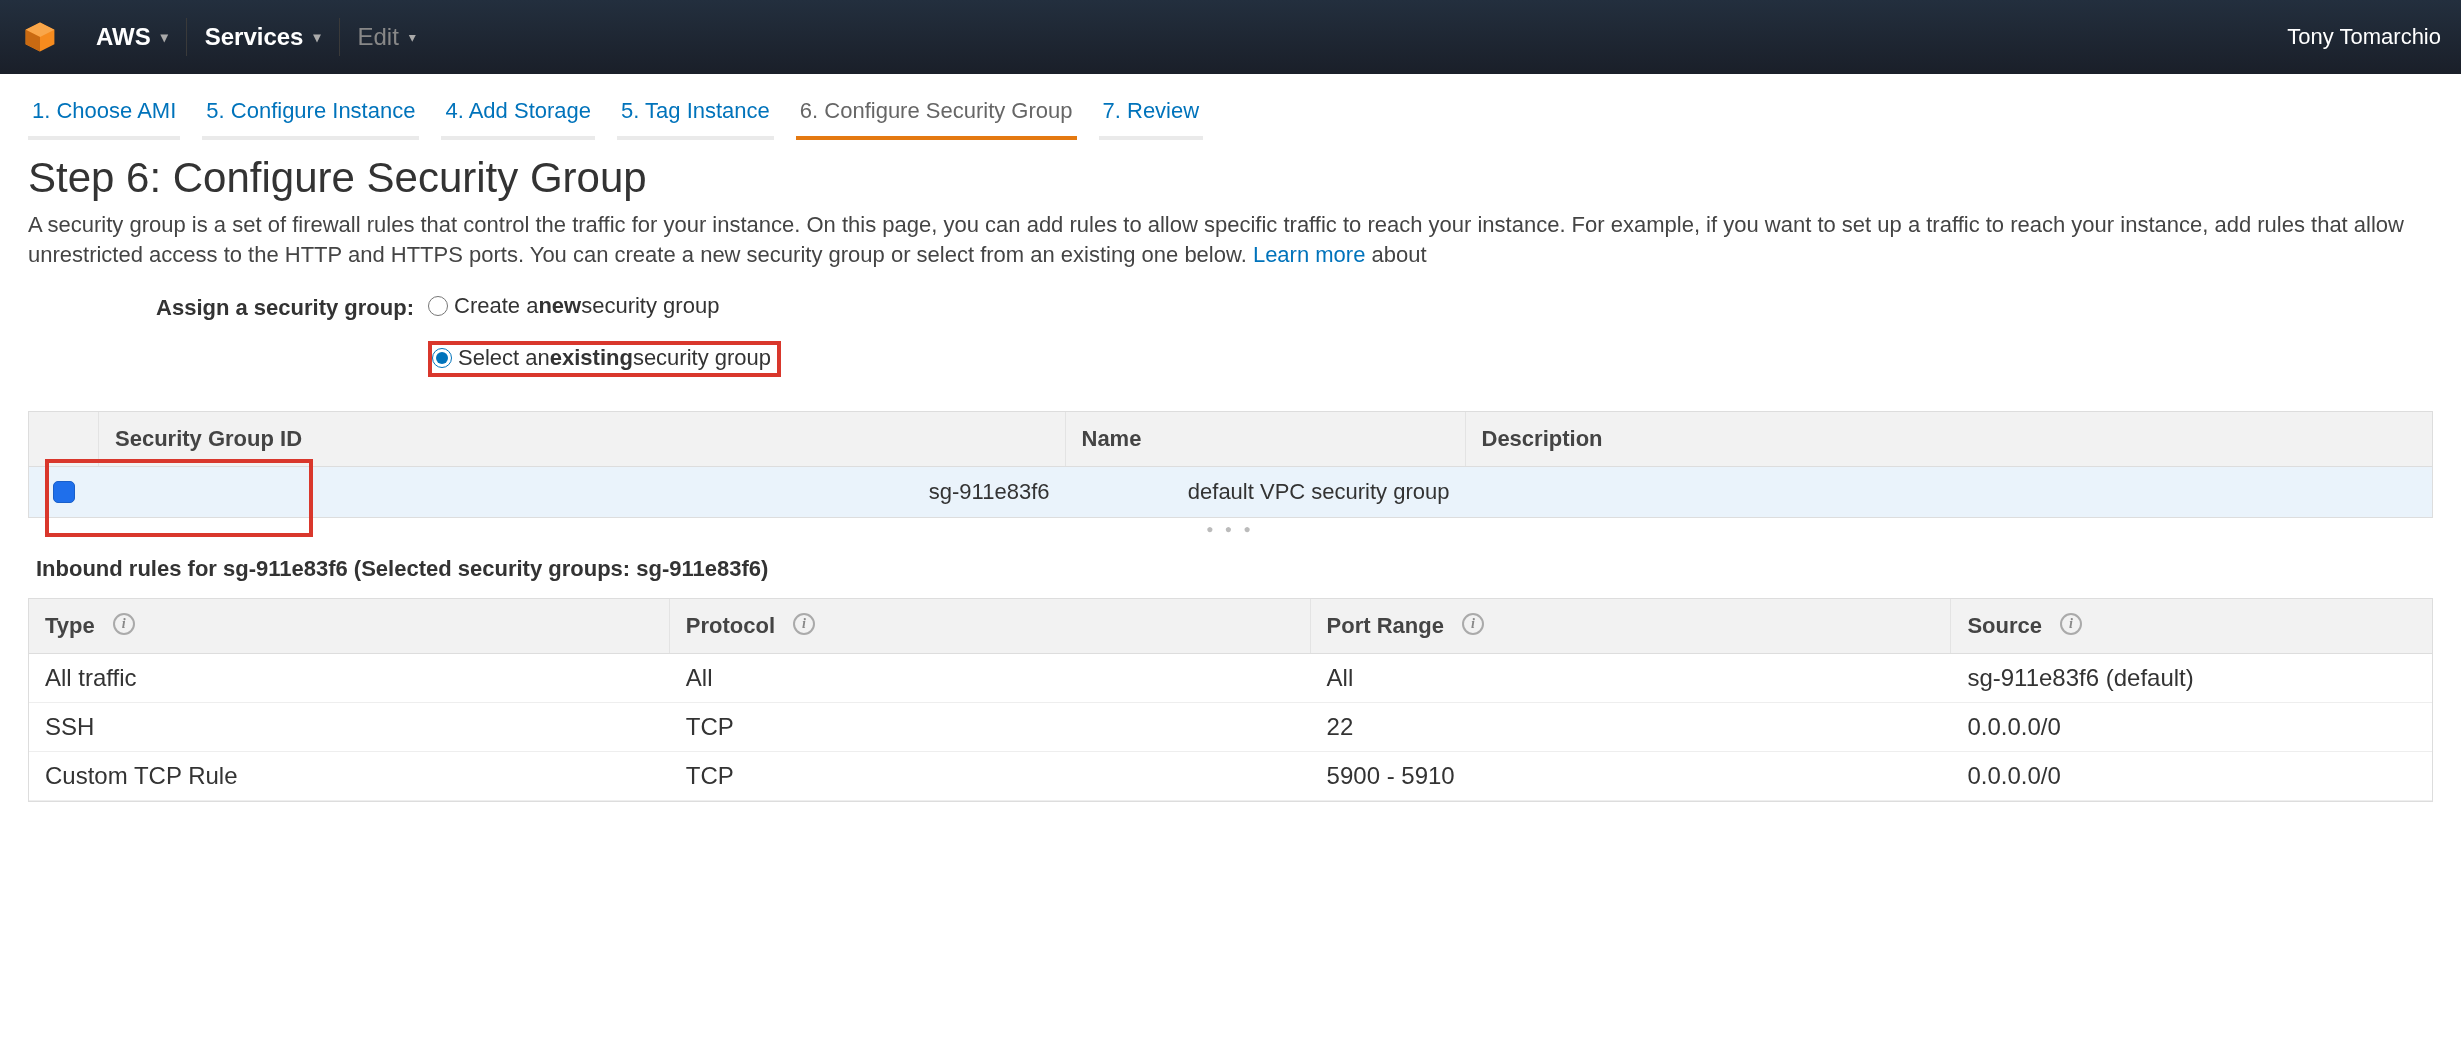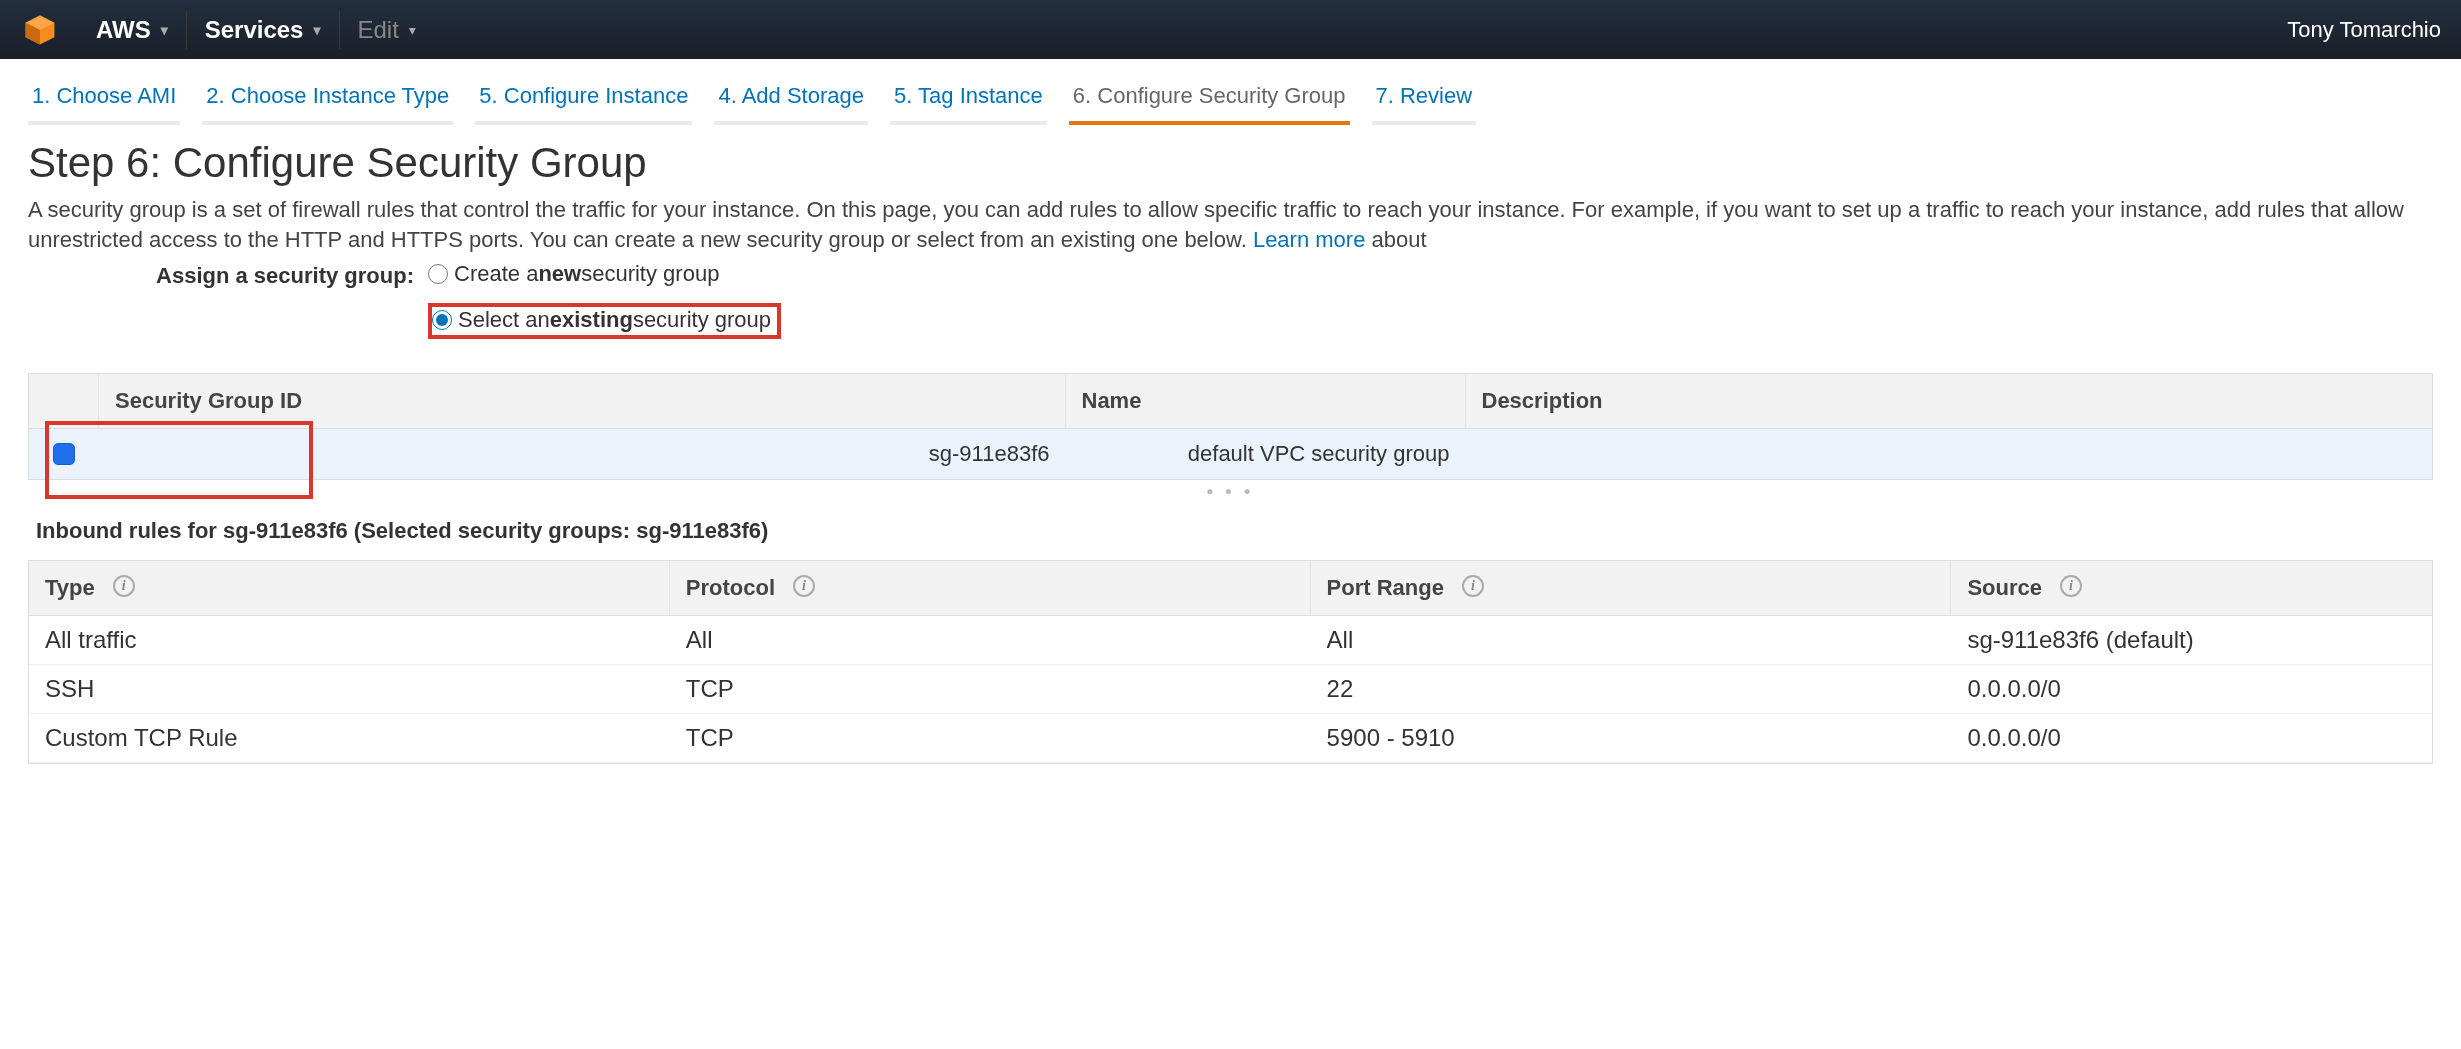--- a/index.html
+++ b/index.html
@@ -1,19 +1,19 @@
 <!DOCTYPE html>
 <html><head>
 <meta charset="utf-8">
 <style>
   * { box-sizing: border-box; margin: 0; padding: 0; }
   body { font-family: "Helvetica Neue", Helvetica, Arial, sans-serif; font-size: 21px; color: #333; background: #fff; }
   
   
-  .topnav { background: linear-gradient(#232f3e, #1a1f29); height: 59px; display: flex; align-items: center; padding: 0 20px; color: #fff; }
+  .topnav { background: linear-gradient(#232f3e, #1a1f29); height: 74px; display: flex; align-items: center; padding: 0 20px; color: #fff; }
   .topnav .logo { width: 40px; height: 40px; margin-right: 18px; display: flex; align-items: center; justify-content: center; }
   .topnav .logo svg { width: 36px; height: 36px; }
   .topnav .item { font-weight: bold; font-size: 24px; padding: 0 18px; display: flex; align-items: center; cursor: pointer; color: #fff; }
   .topnav .item.muted { color: #888; font-weight: normal; }
   .topnav .sep { width: 1px; height: 38px; background: #3a3a3a; }
   .topnav .caret { margin-left: 10px; font-size: 14px; color: #aaa; }
   .topnav .spacer { flex: 1; }
   .topnav .user { font-size: 22px; color: #fff; }
 
   
@@ -22,21 +22,21 @@
   .wizard .step.active { color: #666; font-weight: normal; border-bottom: 4px solid #e47911; }
 
   
   .page { padding: 14px 28px 28px 28px; }
   h1 { font-size: 42px; font-weight: 300; color: #333; margin-bottom: 8px; }
   .desc { font-size: 22px; color: #444; line-height: 1.35; }
   .desc a { color: #0073bb; text-decoration: none; }
   .desc .after-link { color: #444; }
 
   
-  .assign { margin-top: 7px; display: grid; grid-template-columns: 400px 1fr; row-gap: 14px; align-items: start; }
+  .assign { margin-top: 24px; display: grid; grid-template-columns: 400px 1fr; row-gap: 20px; align-items: start; }
   .assign .label { text-align: right; font-weight: bold; font-size: 22px; padding-right: 14px; padding-top: 2px; }
   .radio-row { display: flex; align-items: center; font-size: 22px; }
   .radio-row input[type=radio] { width: 20px; height: 20px; margin-right: 6px; accent-color: #0073bb; }
   .radio-row .bold { font-weight: bold; }
   .highlight-box { border: 4px solid #d9372c; padding: 0 6px 2px 0; display: inline-flex; align-items: center; }
 
   
   .sg-table { margin-top: 34px; border: 1px solid #ddd; }
   .sg-table .hdr { display: grid; grid-template-columns: 70px 1fr 400px 1fr; background: #f2f2f2; border-bottom: 1px solid #ddd; }
   .sg-table .hdr > div { padding: 14px 16px; font-weight: bold; color: #444; font-size: 22px; border-right: 1px solid #e3e3e3; }
@@ -90,21 +90,20 @@
     <span class="caret">▾</span>
   </div>
   <div class="spacer"></div>
   <div class="user">
     <span>Tony Tomarchio</span>
   </div>
 </div>
 
 <div class="wizard">
   <div class="step"><span>1. Choose AMI</span></div>
-  <div class="step"><span>2. Choose Instance Type</span></div>
   <div class="step"><span>5. Configure Instance</span></div>
   <div class="step"><span>4. Add Storage</span></div>
   <div class="step"><span>5. Tag Instance</span></div>
   <div class="step active"><span>6. Configure Security Group</span></div>
   <div class="step"><span>7. Review</span></div>
 </div>
 
 <div class="page">
   <h1>Step 6: Configure Security Group</h1>
   <p class="desc">

